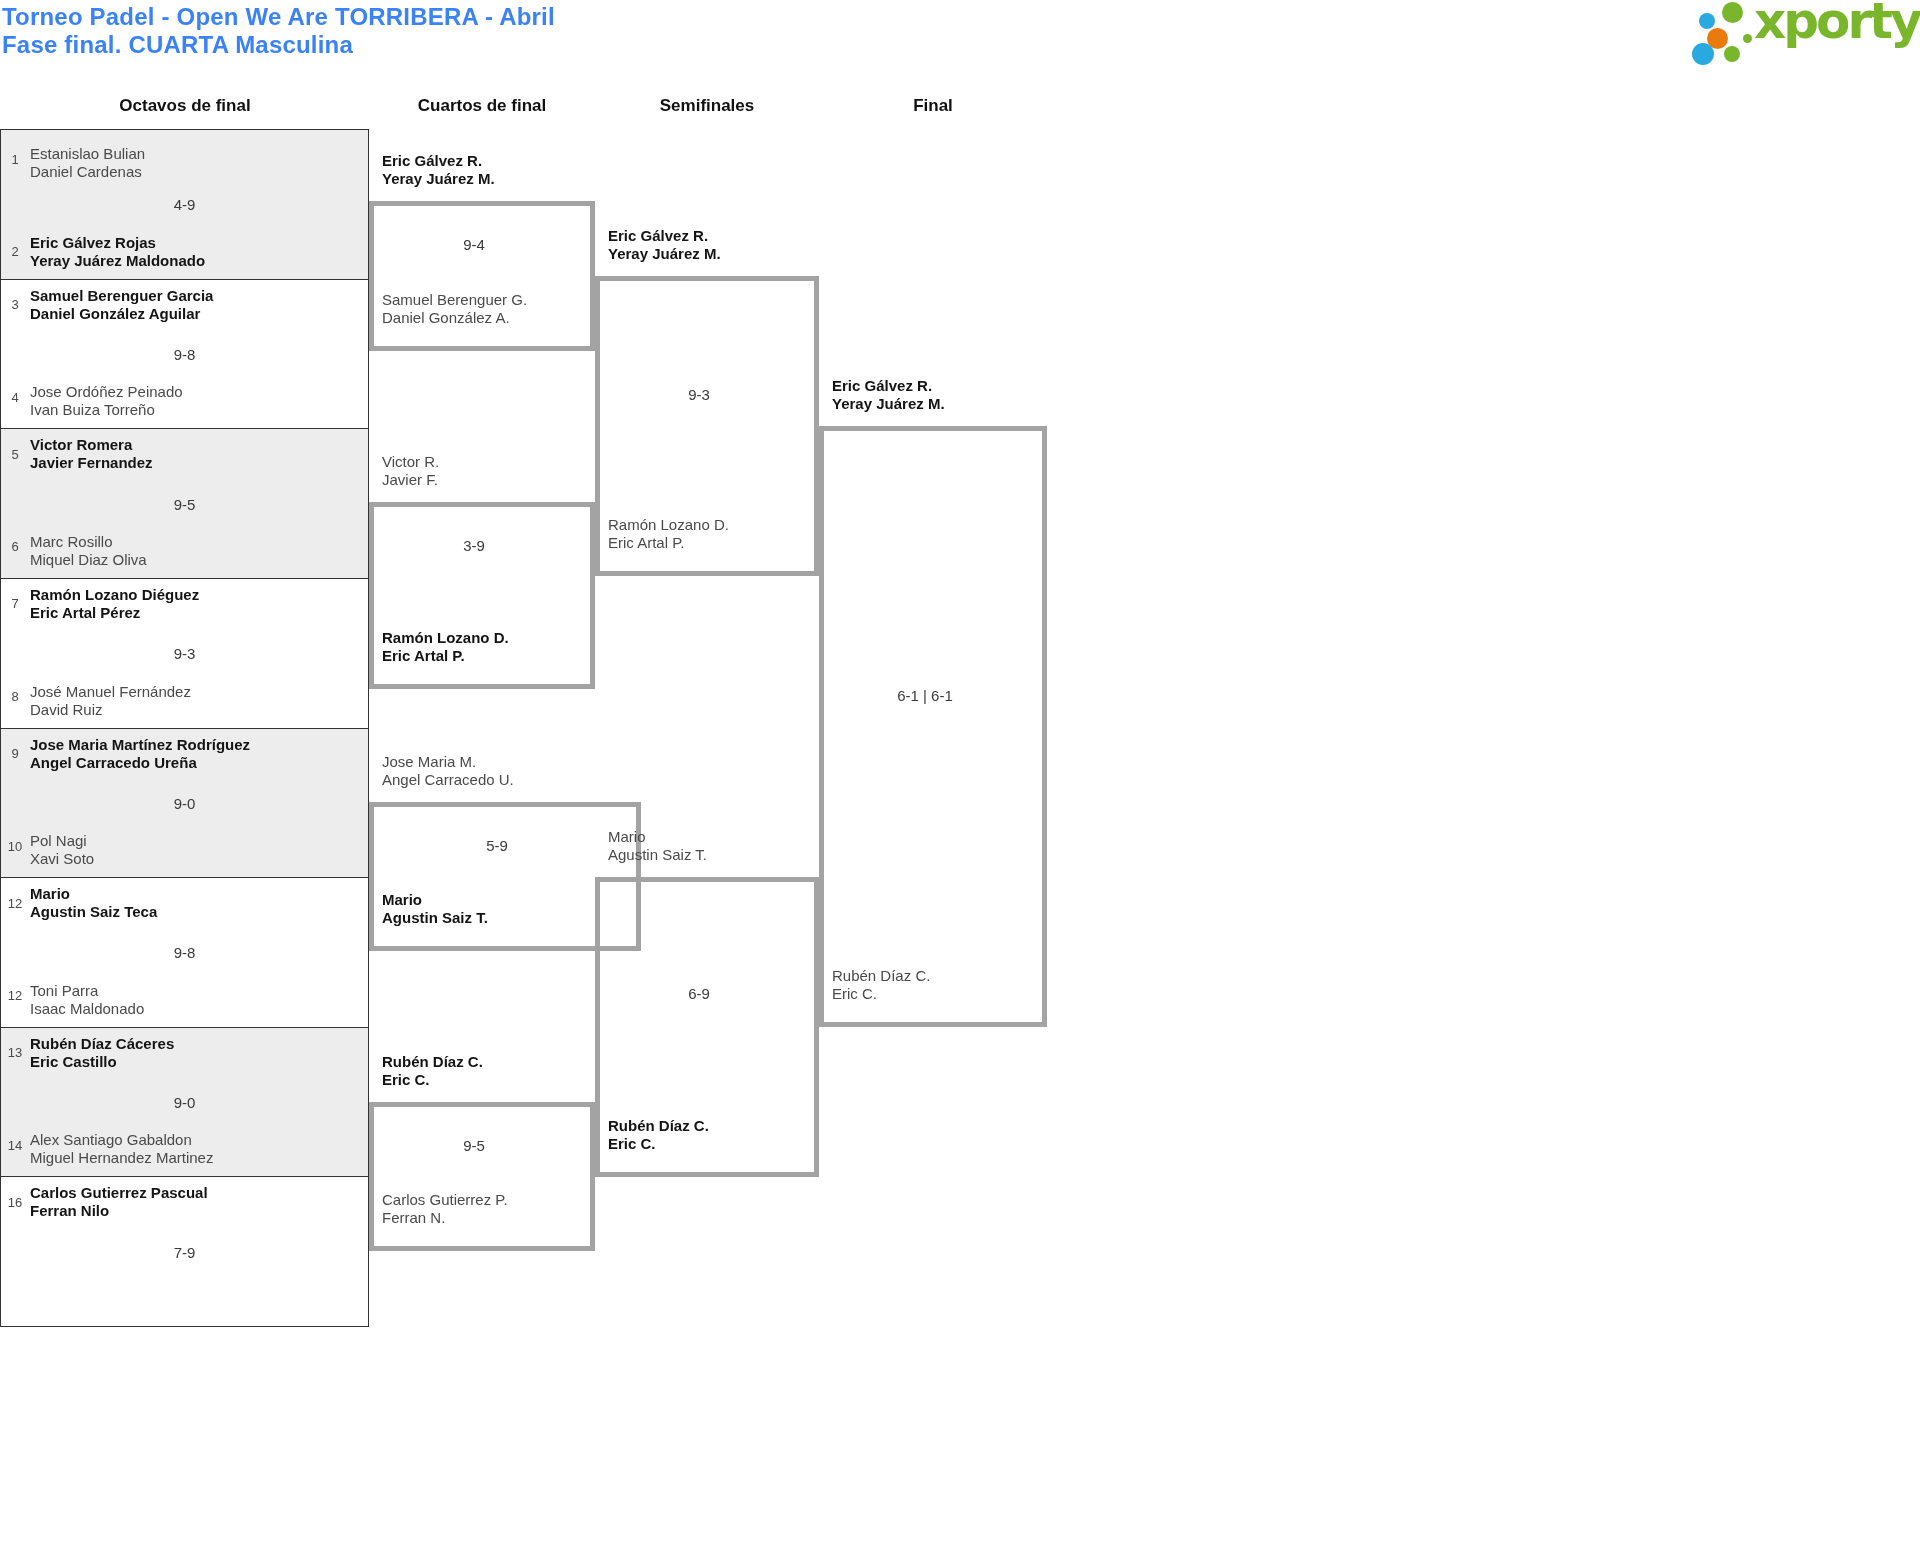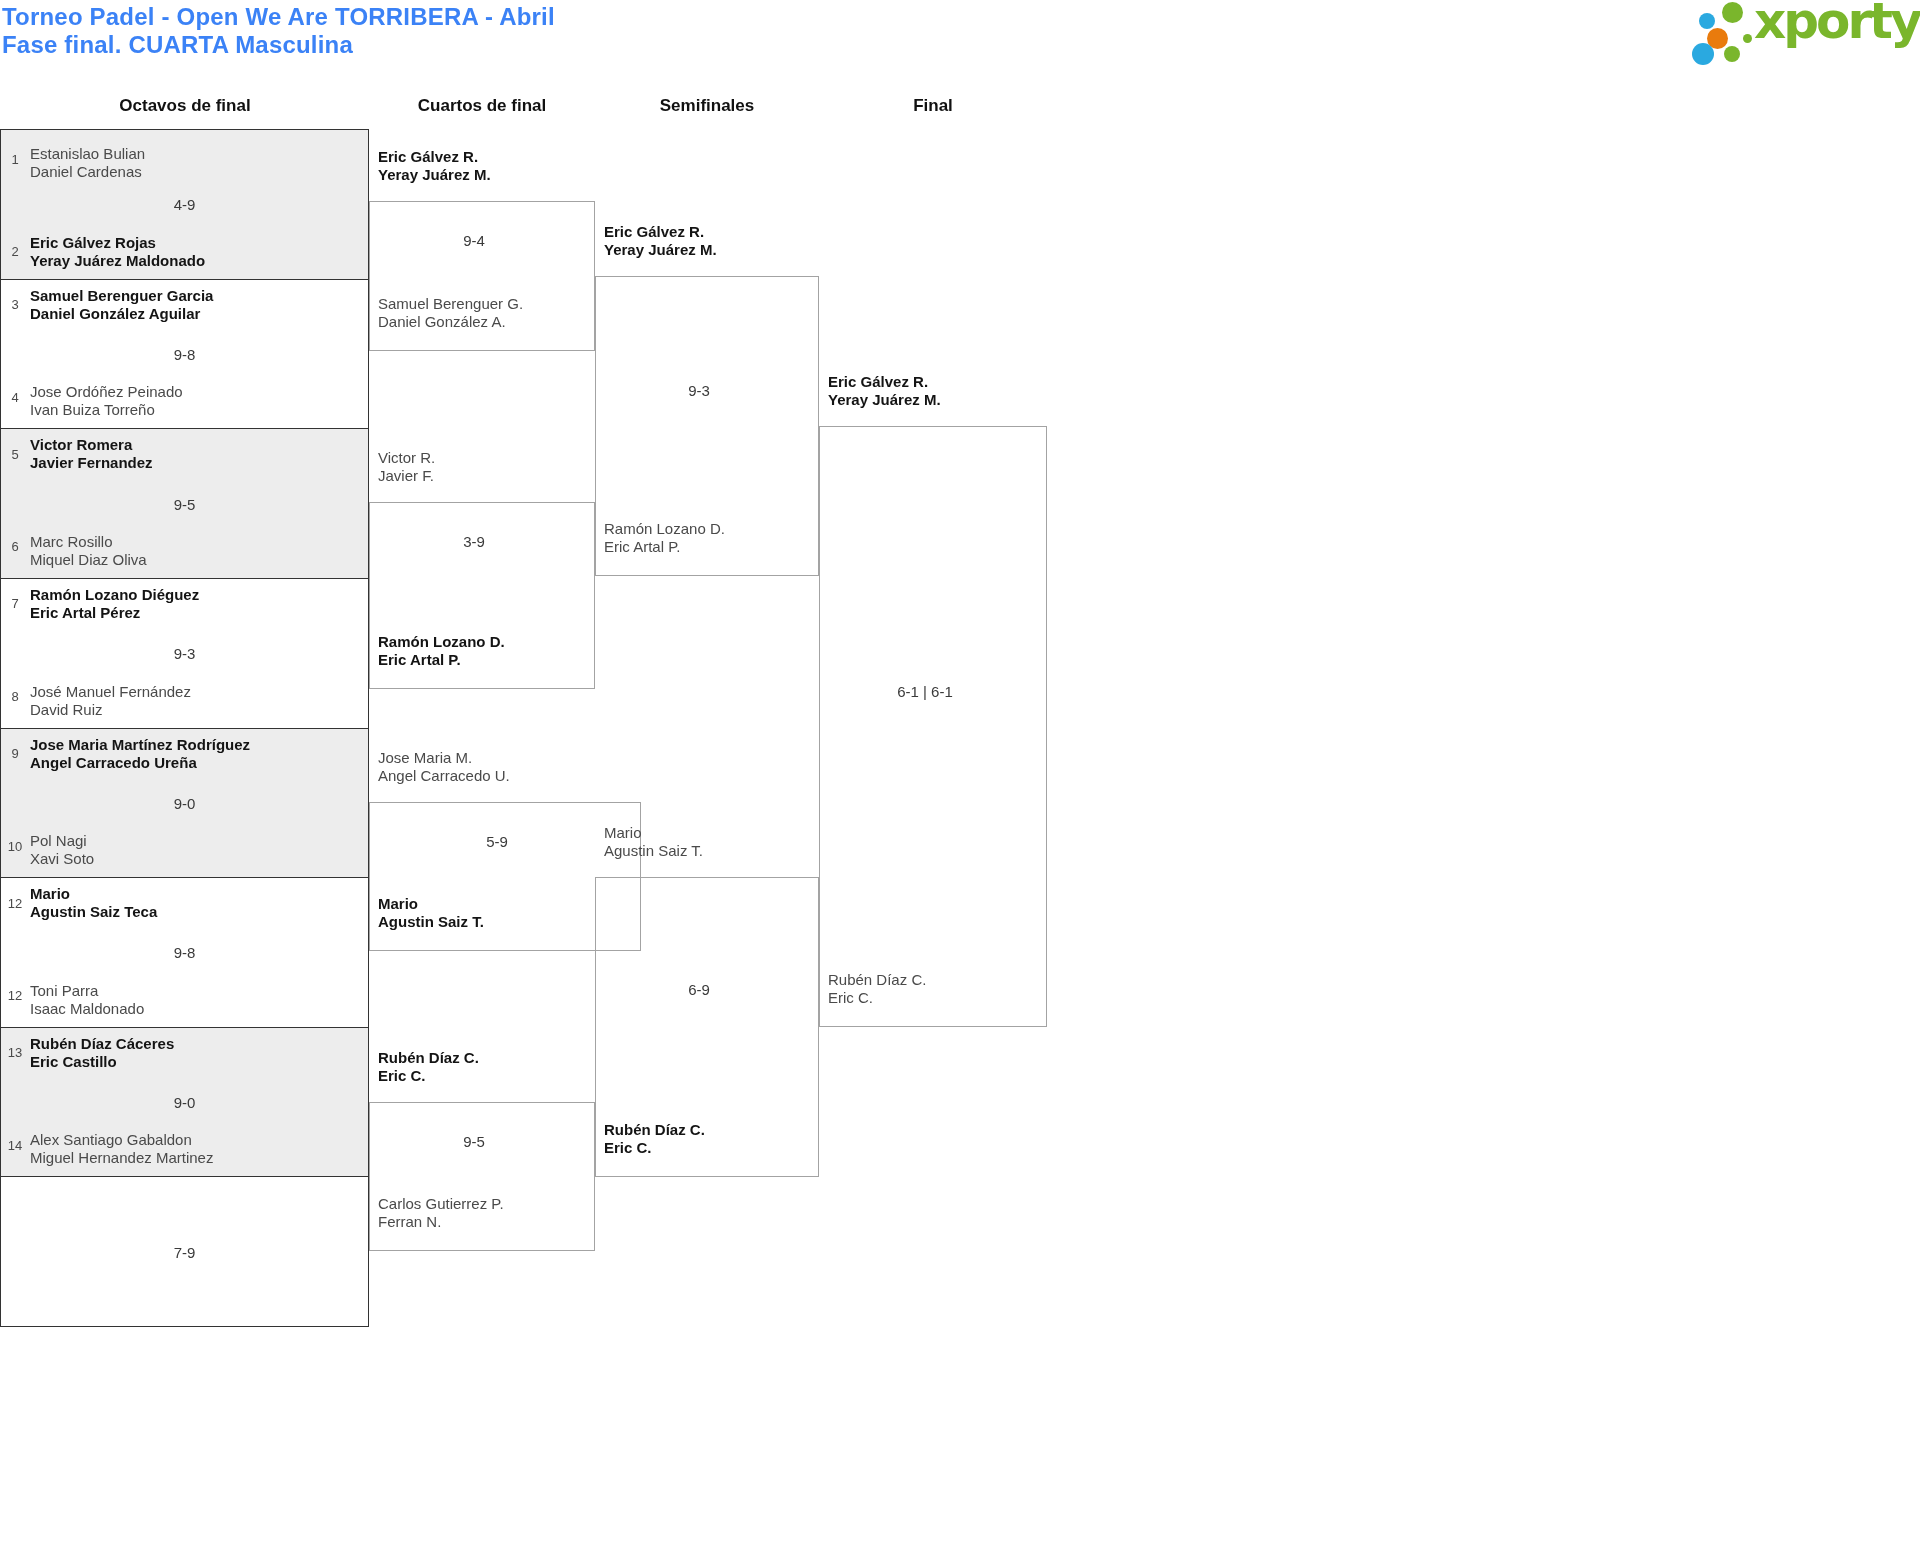--- a/index.html
+++ b/index.html
@@ -23,21 +23,21 @@
   .team { display:flex; align-items:center; }
   .seed { width:20px; min-width:20px; text-align:center; font-size:13px;
           color:#4a4a4a; margin-right:5px; }
   .names { font-size:15px; line-height:18px; }
   .w { font-weight:700; color:#141414; }
   .l { font-weight:400; color:#4a4a4a;margin-top:8px; }
   .nl { display:block; white-space:nowrap; }
   .o-score { position:absolute; left:0; right:0; top:50%; transform:translateY(-50%);
              text-align:center; font-size:15px; color:#3a3a3a; }
   
-  .match { position:absolute; border:1px solid #a3a3a3; }
+  .match { position:absolute; border:5px solid #a3a3a3; }
   .m-score { position:absolute; left:0; right:16px; text-align:center;
              font-size:15px; color:#3a3a3a; }
   .lbl { position:absolute; left:8px; font-size:15px; line-height:18px; white-space:nowrap; }
   .lbl.top { bottom:calc(100% + 18px); }
   .lbl.bot { bottom:19px; }
   
   .logo { position:absolute; left:1688px; top:0; width:230px; height:80px; cursor:pointer; }
   .dot { position:absolute; border-radius:50%; }
   .dot.g { background:#7ab62c; }
   .dot.b { background:#2aa9e0; }
@@ -194,20 +194,27 @@
         <span class="seed">14</span>
         <span class="names l">
           <span class="nl">Alex Santiago Gabaldon</span>
           <span class="nl">Miguel Hernandez Martinez</span>
         </span>
       </div>
     </div>
 
     <div class="o-row">
       <div class="o-score">7-9</div>
+      <div class="team">
+        <span class="seed">16</span>
+        <span class="names w">
+          <span class="nl">Carlos Gutierrez Pascual</span>
+          <span class="nl">Ferran Nilo</span>
+        </span>
+      </div>
     </div>
 
   </div>
 
   <div class="match" style="left:369px; top:201px; width:226px; height:150px;">
     <div class="lbl top w">
       <span class="nl">Eric Gálvez R.</span>
       <span class="nl">Yeray Juárez M.</span>
     </div>
     <div class="m-score" style="top:30px;">9-4</div>

